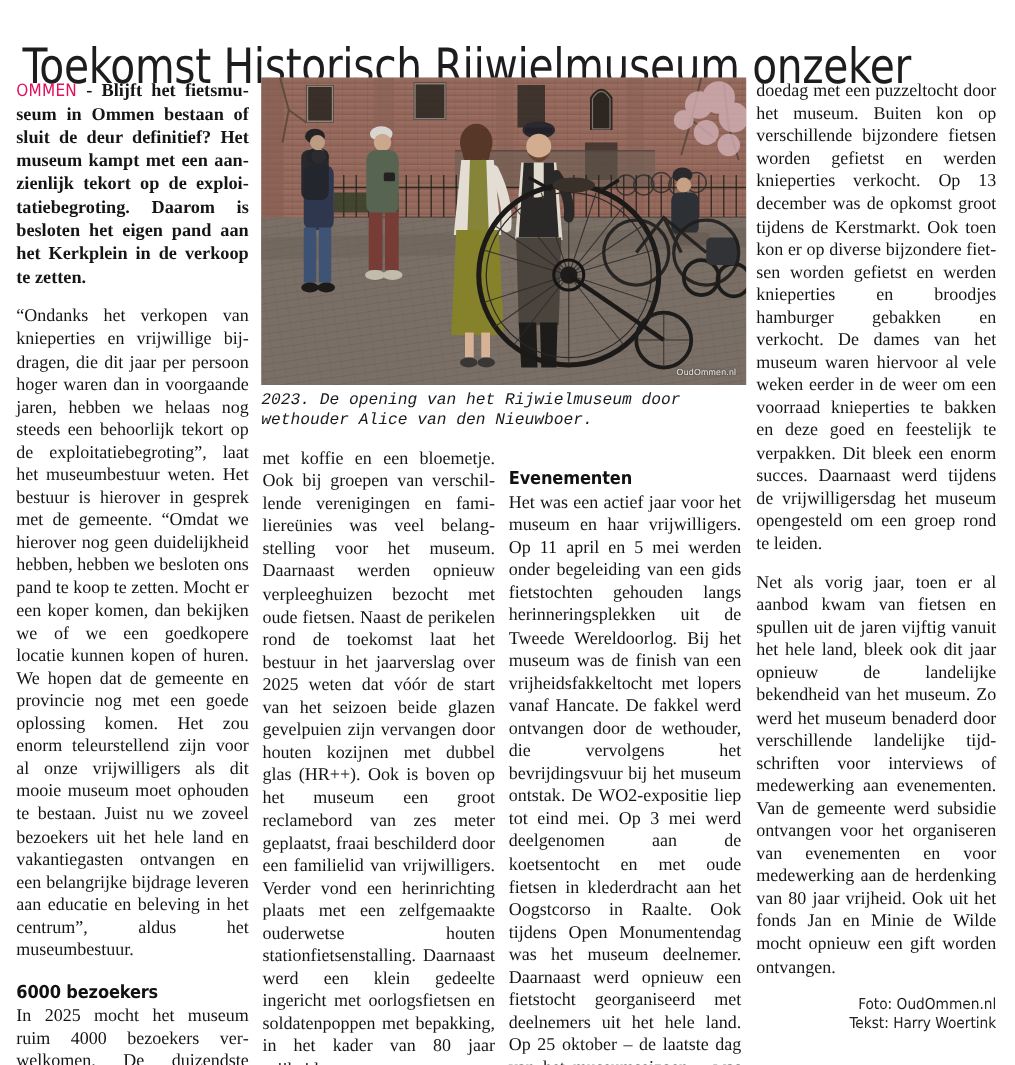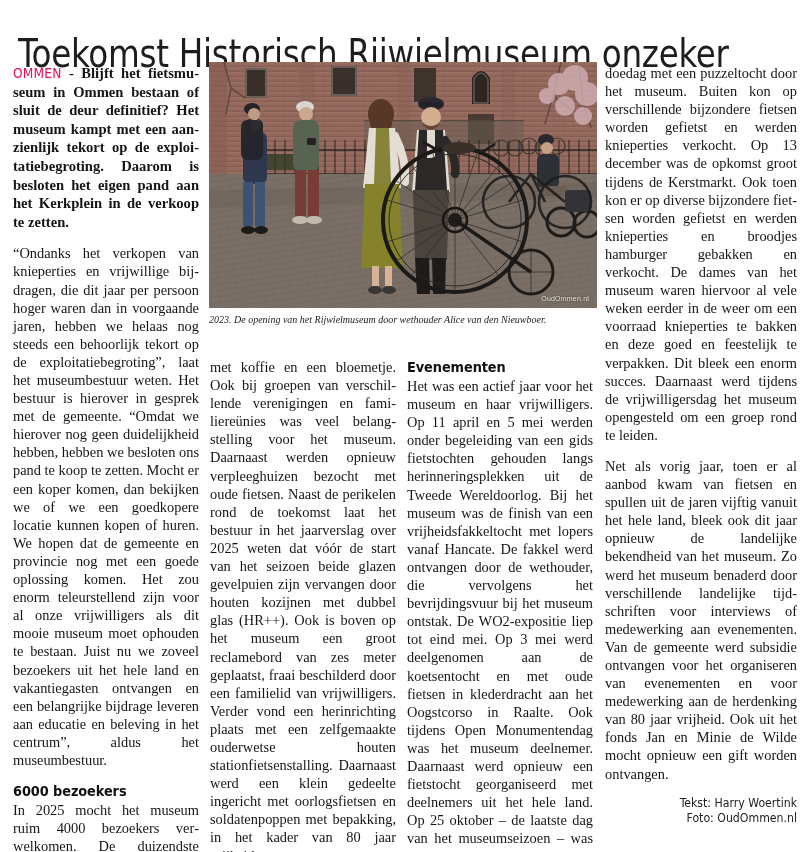--- a/index.html
+++ b/index.html
@@ -74,21 +74,21 @@
     letter-spacing: 0.2px;
   }
 
   .subhead {
     font-family: "DejaVu Sans Condensed", "Liberation Sans Narrow", "Liberation Sans", sans-serif;
     font-weight: bold;
     font-stretch: condensed;
     font-size: 14.4px;
     line-height: 18px;
     color: #111;
-    margin: 0 0 1px 0;
+    margin: 16px 0 1px 0;
     text-align: left;
     letter-spacing: -0.1px;
   }
   .aftersub { margin-top: 0 !important; }
 
   .credits {
     margin-top: 12px;
     text-align: right;
     font-family: "DejaVu Sans Condensed", "Liberation Sans Narrow", "Liberation Sans", sans-serif;
     font-stretch: condensed;
@@ -111,23 +111,23 @@
     overflow: hidden;
     background: #9a8d83;
   }
   .photo svg { display: block; width: 100%; height: 100%; }
 
   .caption {
     position: absolute;
     left: 209px;
     top: 312px;
     width: 392px;
-    font-family: Liberation Serif, serif;
+    font-family: Liberation Mono, monospace;
     font-style: italic;
-    font-size: 10px;
+    font-size: 13px;
     line-height: 16.4px;
     color: #1a1a1a;
     text-align: left;
   }
 
   .watermark {
     position: absolute;
     right: 8px;
     bottom: 6px;
     font-family: "Liberation Sans", sans-serif;
@@ -383,18 +383,18 @@
 
   <div class="col col3">
     <h2 class="subhead">Evenementen</h2>
     <p class="aftersub">Het was een actief jaar voor het museum en haar vrij­willigers. Op 11 april en 5 mei werden onder begelei­ding van een gids fietstoch­ten gehouden langs her­inneringsplekken uit de Tweede Wereldoorlog. Bij het museum was de finish van een vrijheidsfakkeltocht met lopers vanaf Hancate. De fakkel werd ontvangen door de wethouder, die vervolgens het bevrijdingsvuur bij het museum ontstak. De WO2-expositie liep tot eind mei. Op 3 mei werd deelgenomen aan de koetsentocht en met oude fietsen in klederdracht aan het Oogstcorso in Raalte. Ook tijdens Open Monu­mentendag was het museum deelnemer. Daarnaast werd opnieuw een fietstocht geor­ganiseerd met deelnemers uit het hele land. Op 25 okto­ber – de laatste dag van het museumseizoen – was er een</p>
   </div>
 
   <div class="col col4">
     <p>doedag met een puzzeltocht door het museum. Buiten kon op verschillende bijzon­dere fietsen worden gefietst en werden knieperties ver­kocht. Op 13 december was de opkomst groot tijdens de Kerstmarkt. Ook toen kon er op diverse bijzondere fiet­sen worden gefietst en wer­den knieperties en brood­jes hamburger gebakken en verkocht. De dames van het museum waren hiervoor al vele weken eerder in de weer om een voorraad knieper­ties te bakken en deze goed en feestelijk te verpakken. Dit bleek een enorm succes. Daarnaast werd tijdens de vrijwilligersdag het museum opengesteld om een groep rond te leiden.</p>
     <p class="aftersub">Net als vorig jaar, toen er al aanbod kwam van fiet­sen en spullen uit de jaren vijftig vanuit het hele land, bleek ook dit jaar opnieuw de landelijke bekendheid van het museum. Zo werd het museum benaderd door verschillende landelijke tijd­schriften voor interviews of medewerking aan evenemen­ten. Van de gemeente werd subsidie ontvangen voor het organiseren van evene­menten en voor medewer­king aan de herdenking van 80 jaar vrijheid. Ook uit het fonds Jan en Minie de Wilde mocht opnieuw een gift wor­den ontvangen.</p>
     <div class="credits">
+      <div>Foto: OudOmmen.nl</div>
       <div>Tekst: Harry Woertink</div>
-      <div>Foto: OudOmmen.nl</div>
     </div>
   </div>
 
 </div>
 
 </body></html>

